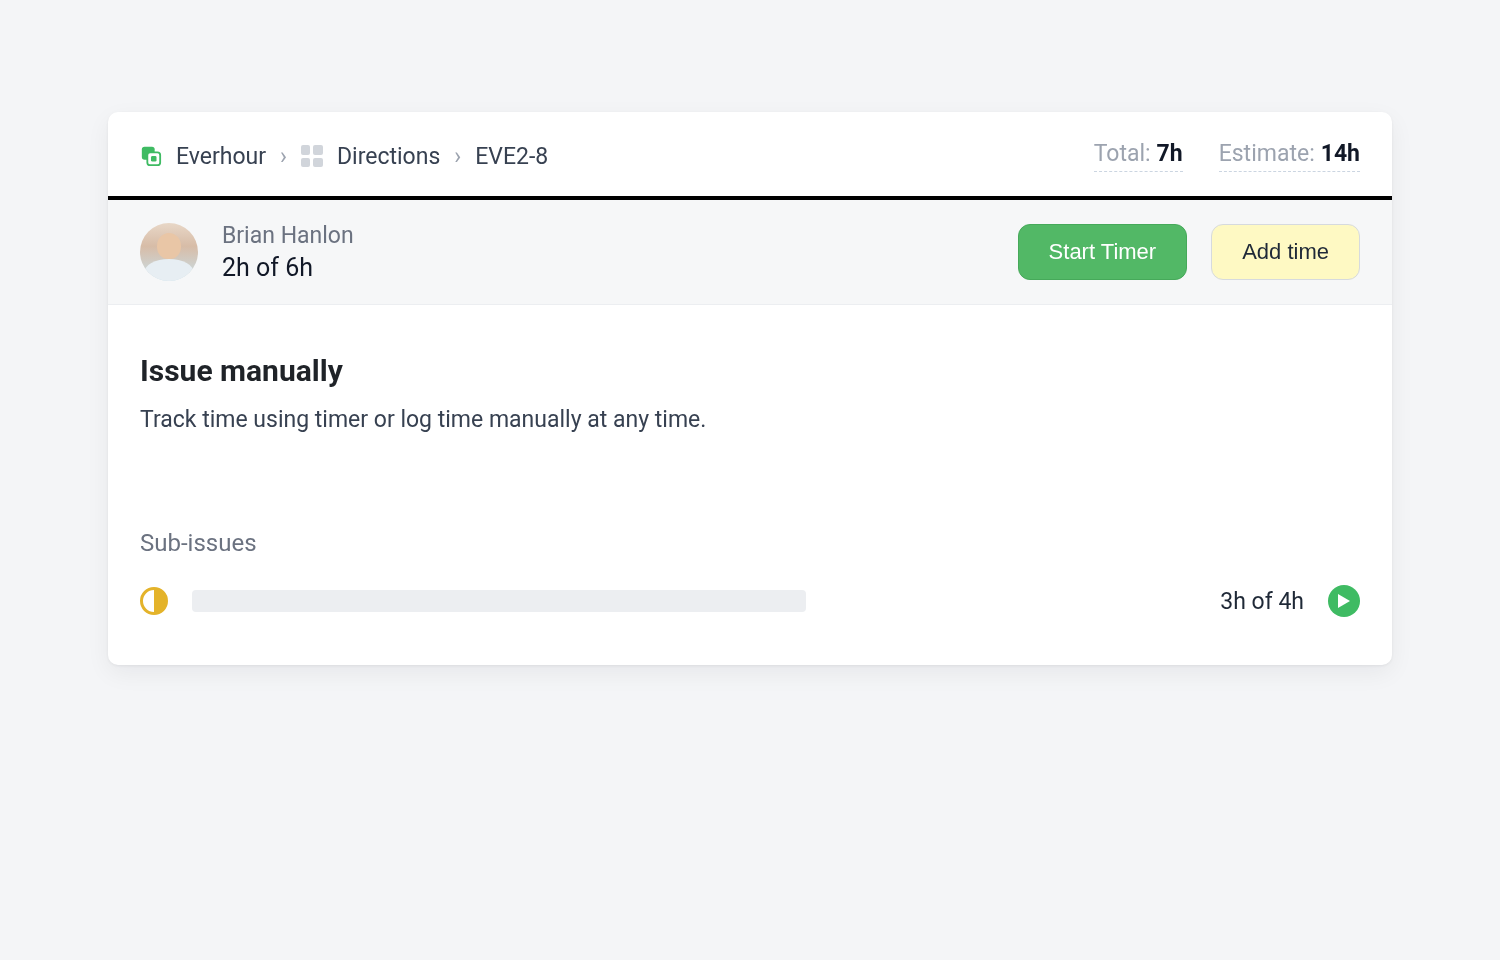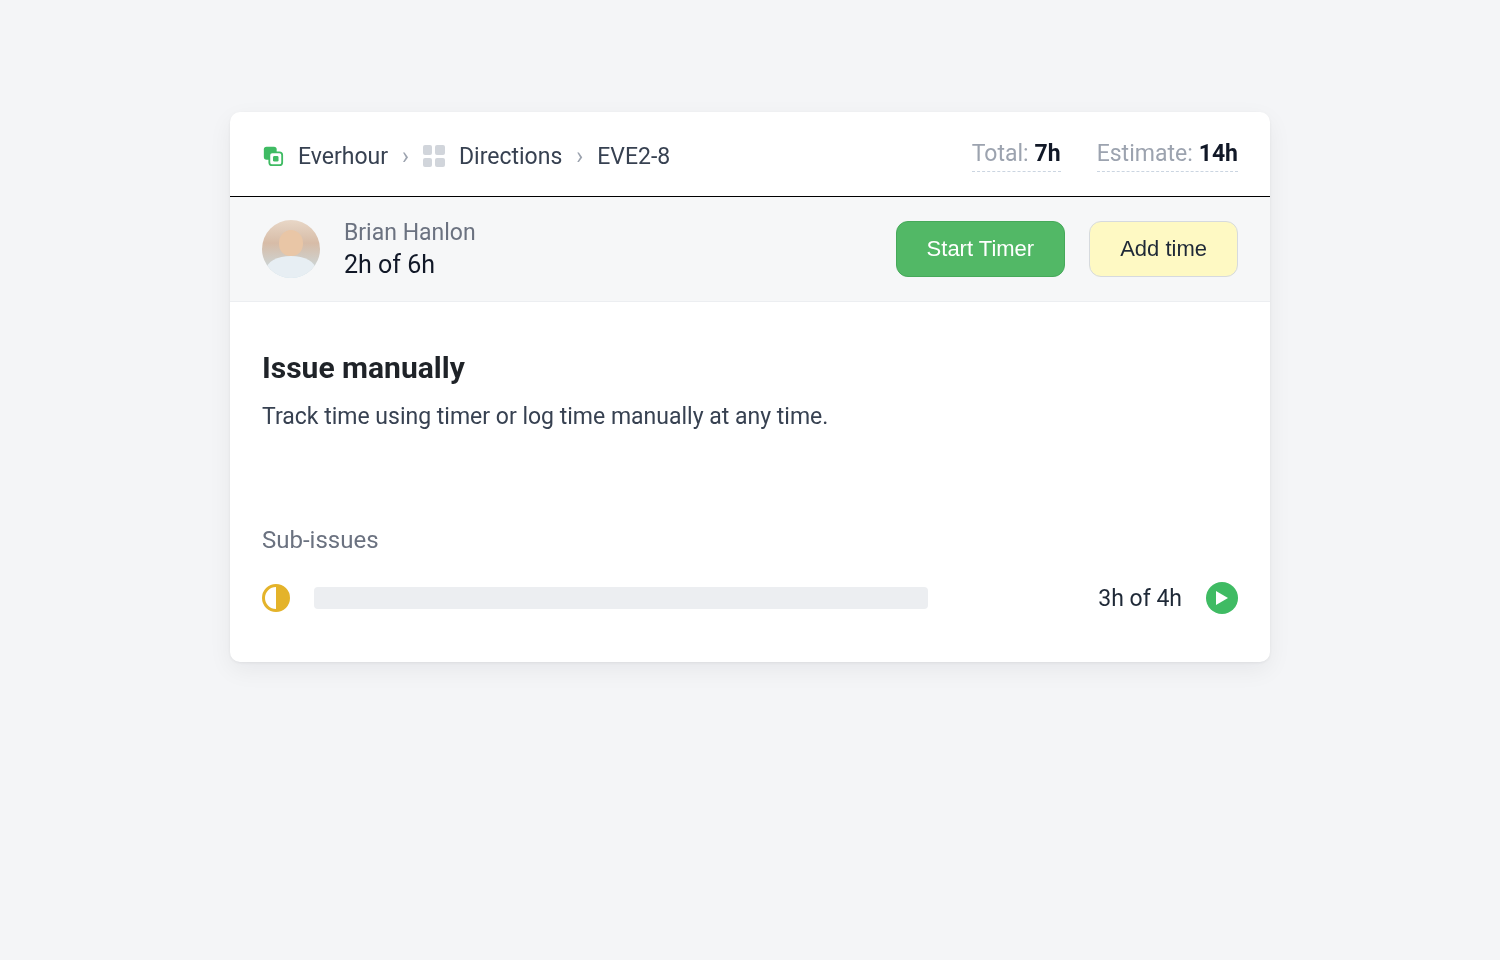--- a/index.html
+++ b/index.html
@@ -7,21 +7,21 @@
   body {
     background: #f4f5f7;
     font-family: -apple-system, BlinkMacSystemFont, "Segoe UI", Roboto, Helvetica, Arial, sans-serif;
     color: #1f2937;
     display: flex;
     align-items: flex-start;
     justify-content: center;
     padding-top: 112px;
   }
   .card {
-    width: 1040px;
+    width: 1284px;
     background: #ffffff;
     border-radius: 10px;
     box-shadow: 0 1px 3px rgba(0,0,0,0.06), 0 8px 24px rgba(15,23,42,0.06);
     overflow: hidden;
   }
 
   
   .header {
     display: flex;
     align-items: center;
@@ -60,21 +60,21 @@
   .metric {
     border-bottom: 1px dashed #cbd5e1;
     padding-bottom: 4px;
   }
   .metric .label { color: #9ca3af; }
   .metric .value { color: #111827; font-weight: 700; margin-left: 6px; }
 
   
   .userbar {
     background: #f6f7f8;
-    border-top: 1px solid #000000;
+    border-top: 4px solid #000000;
     border-bottom: 1px solid #eceef1;
     display: flex;
     align-items: center;
     justify-content: space-between;
     padding: 22px 32px;
   }
   .userinfo {
     display: flex;
     align-items: center;
     gap: 24px;

